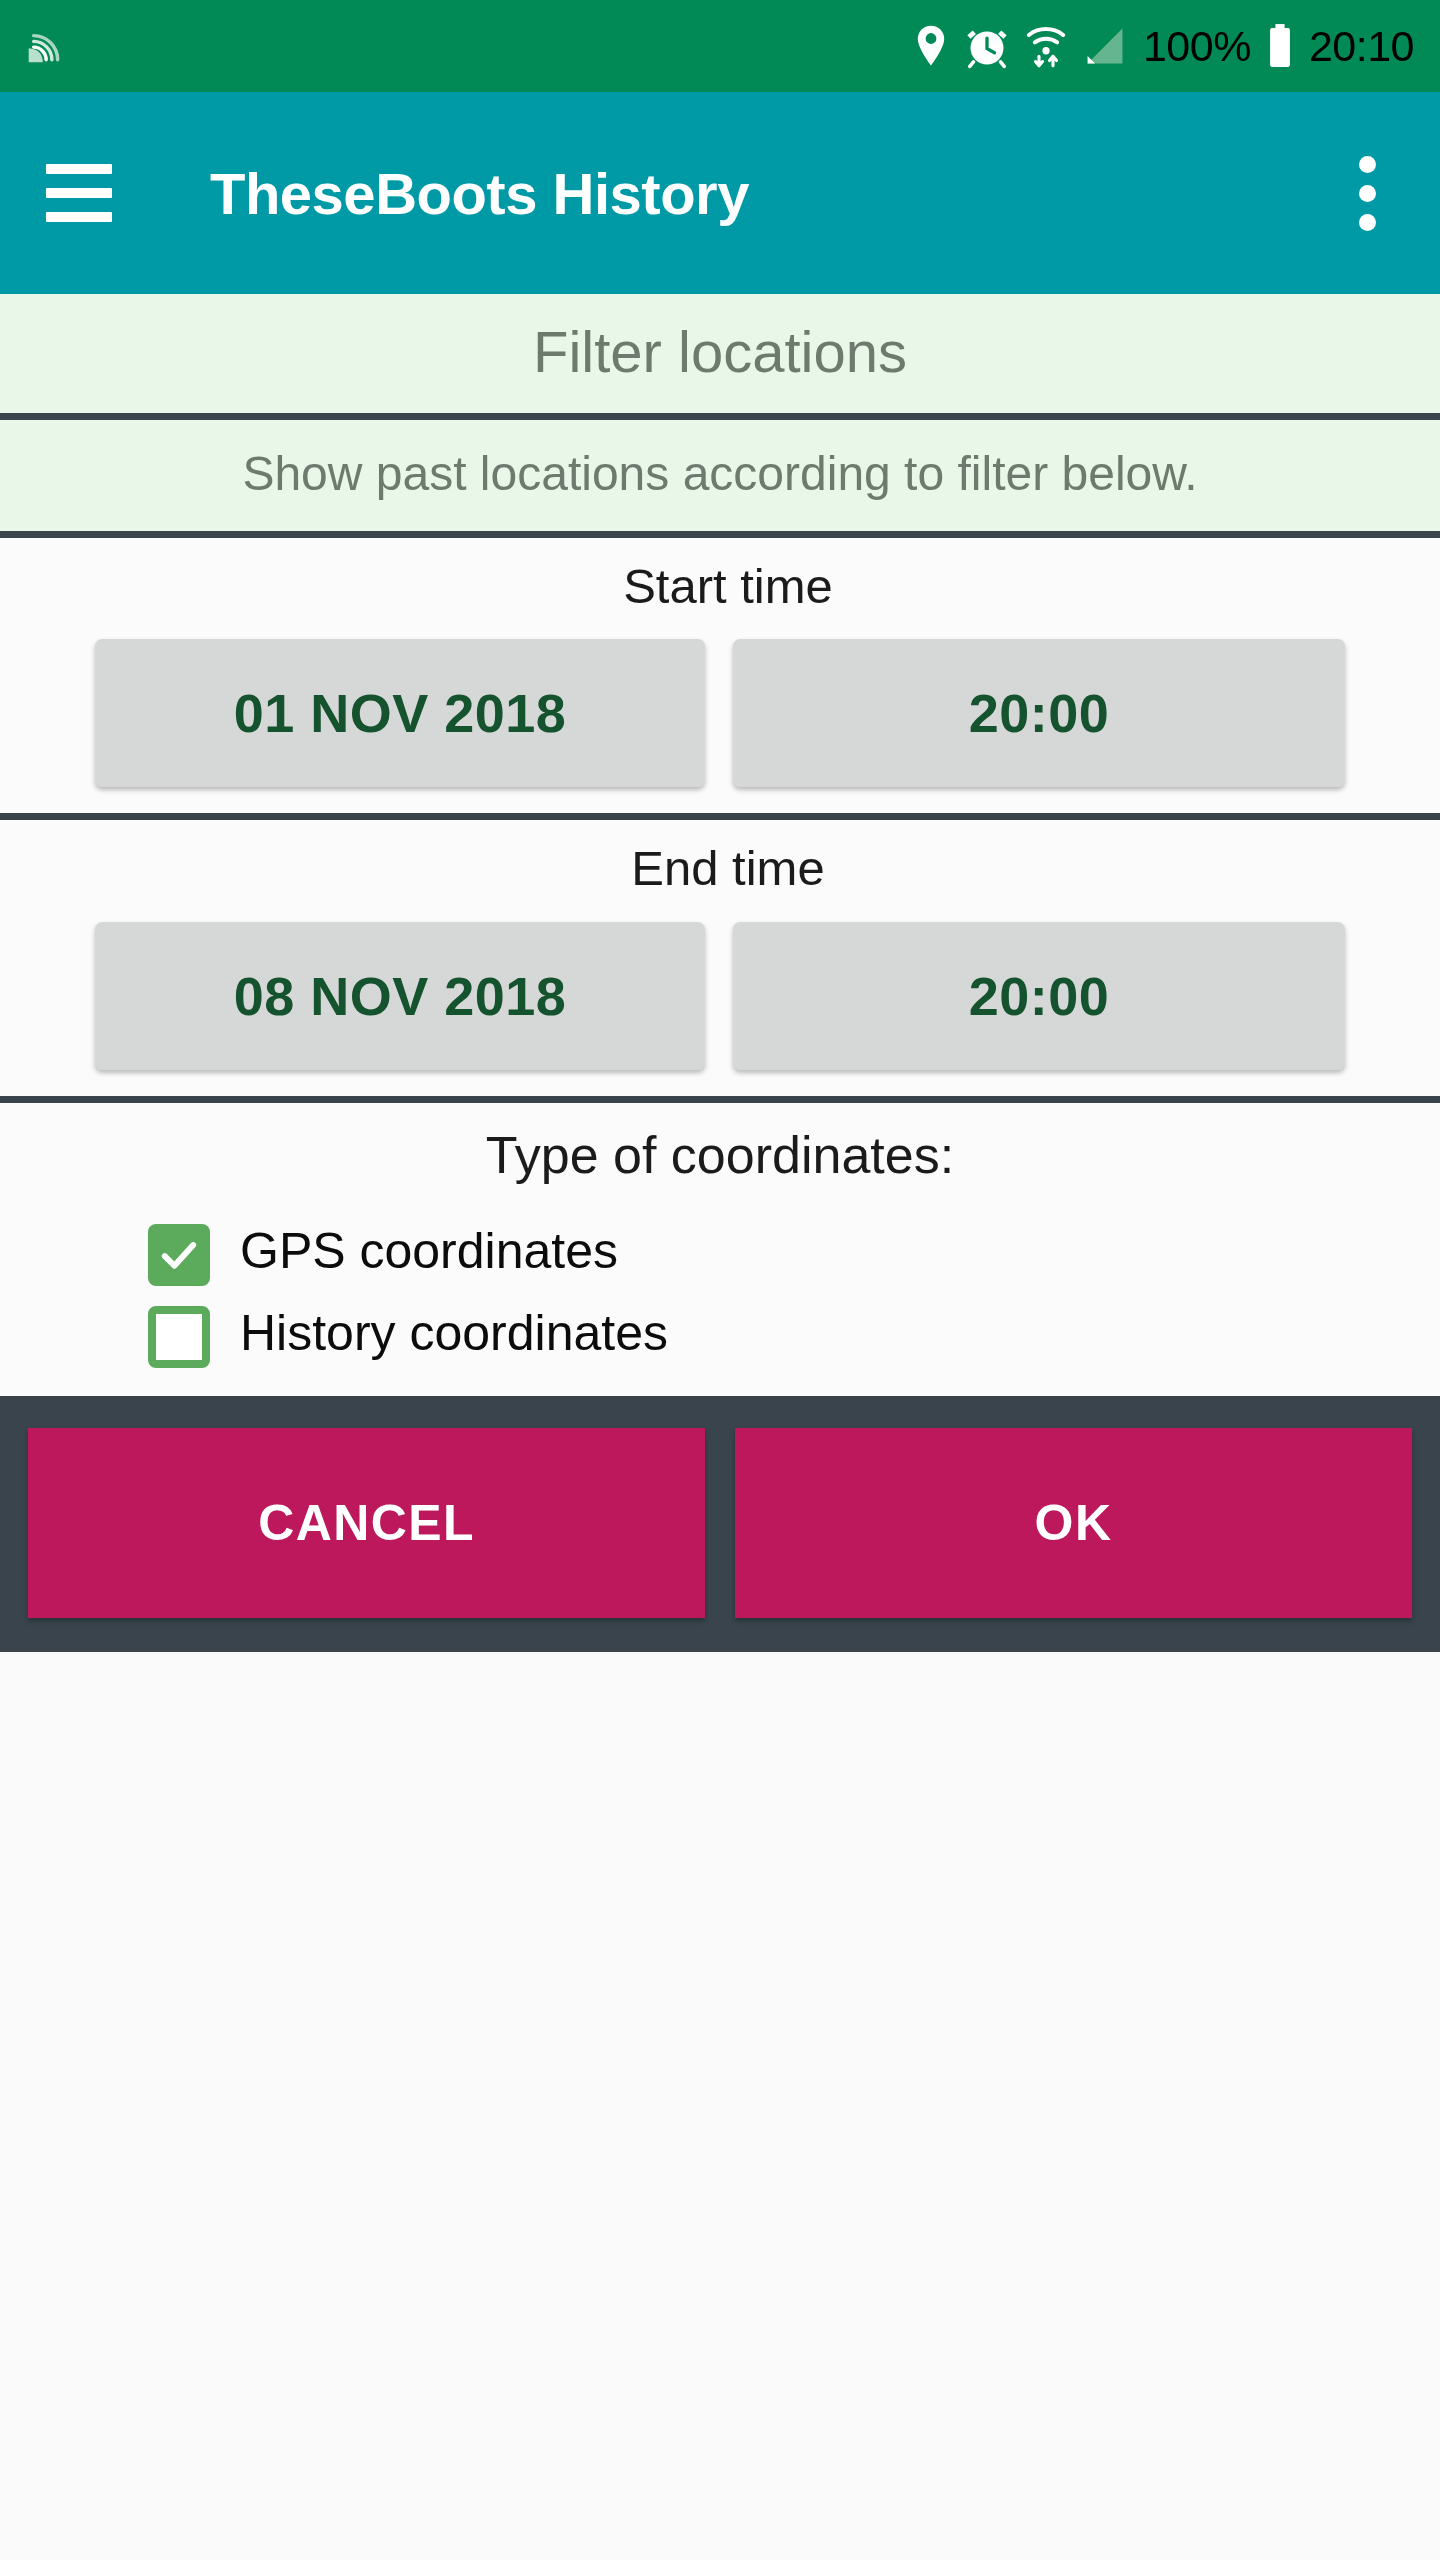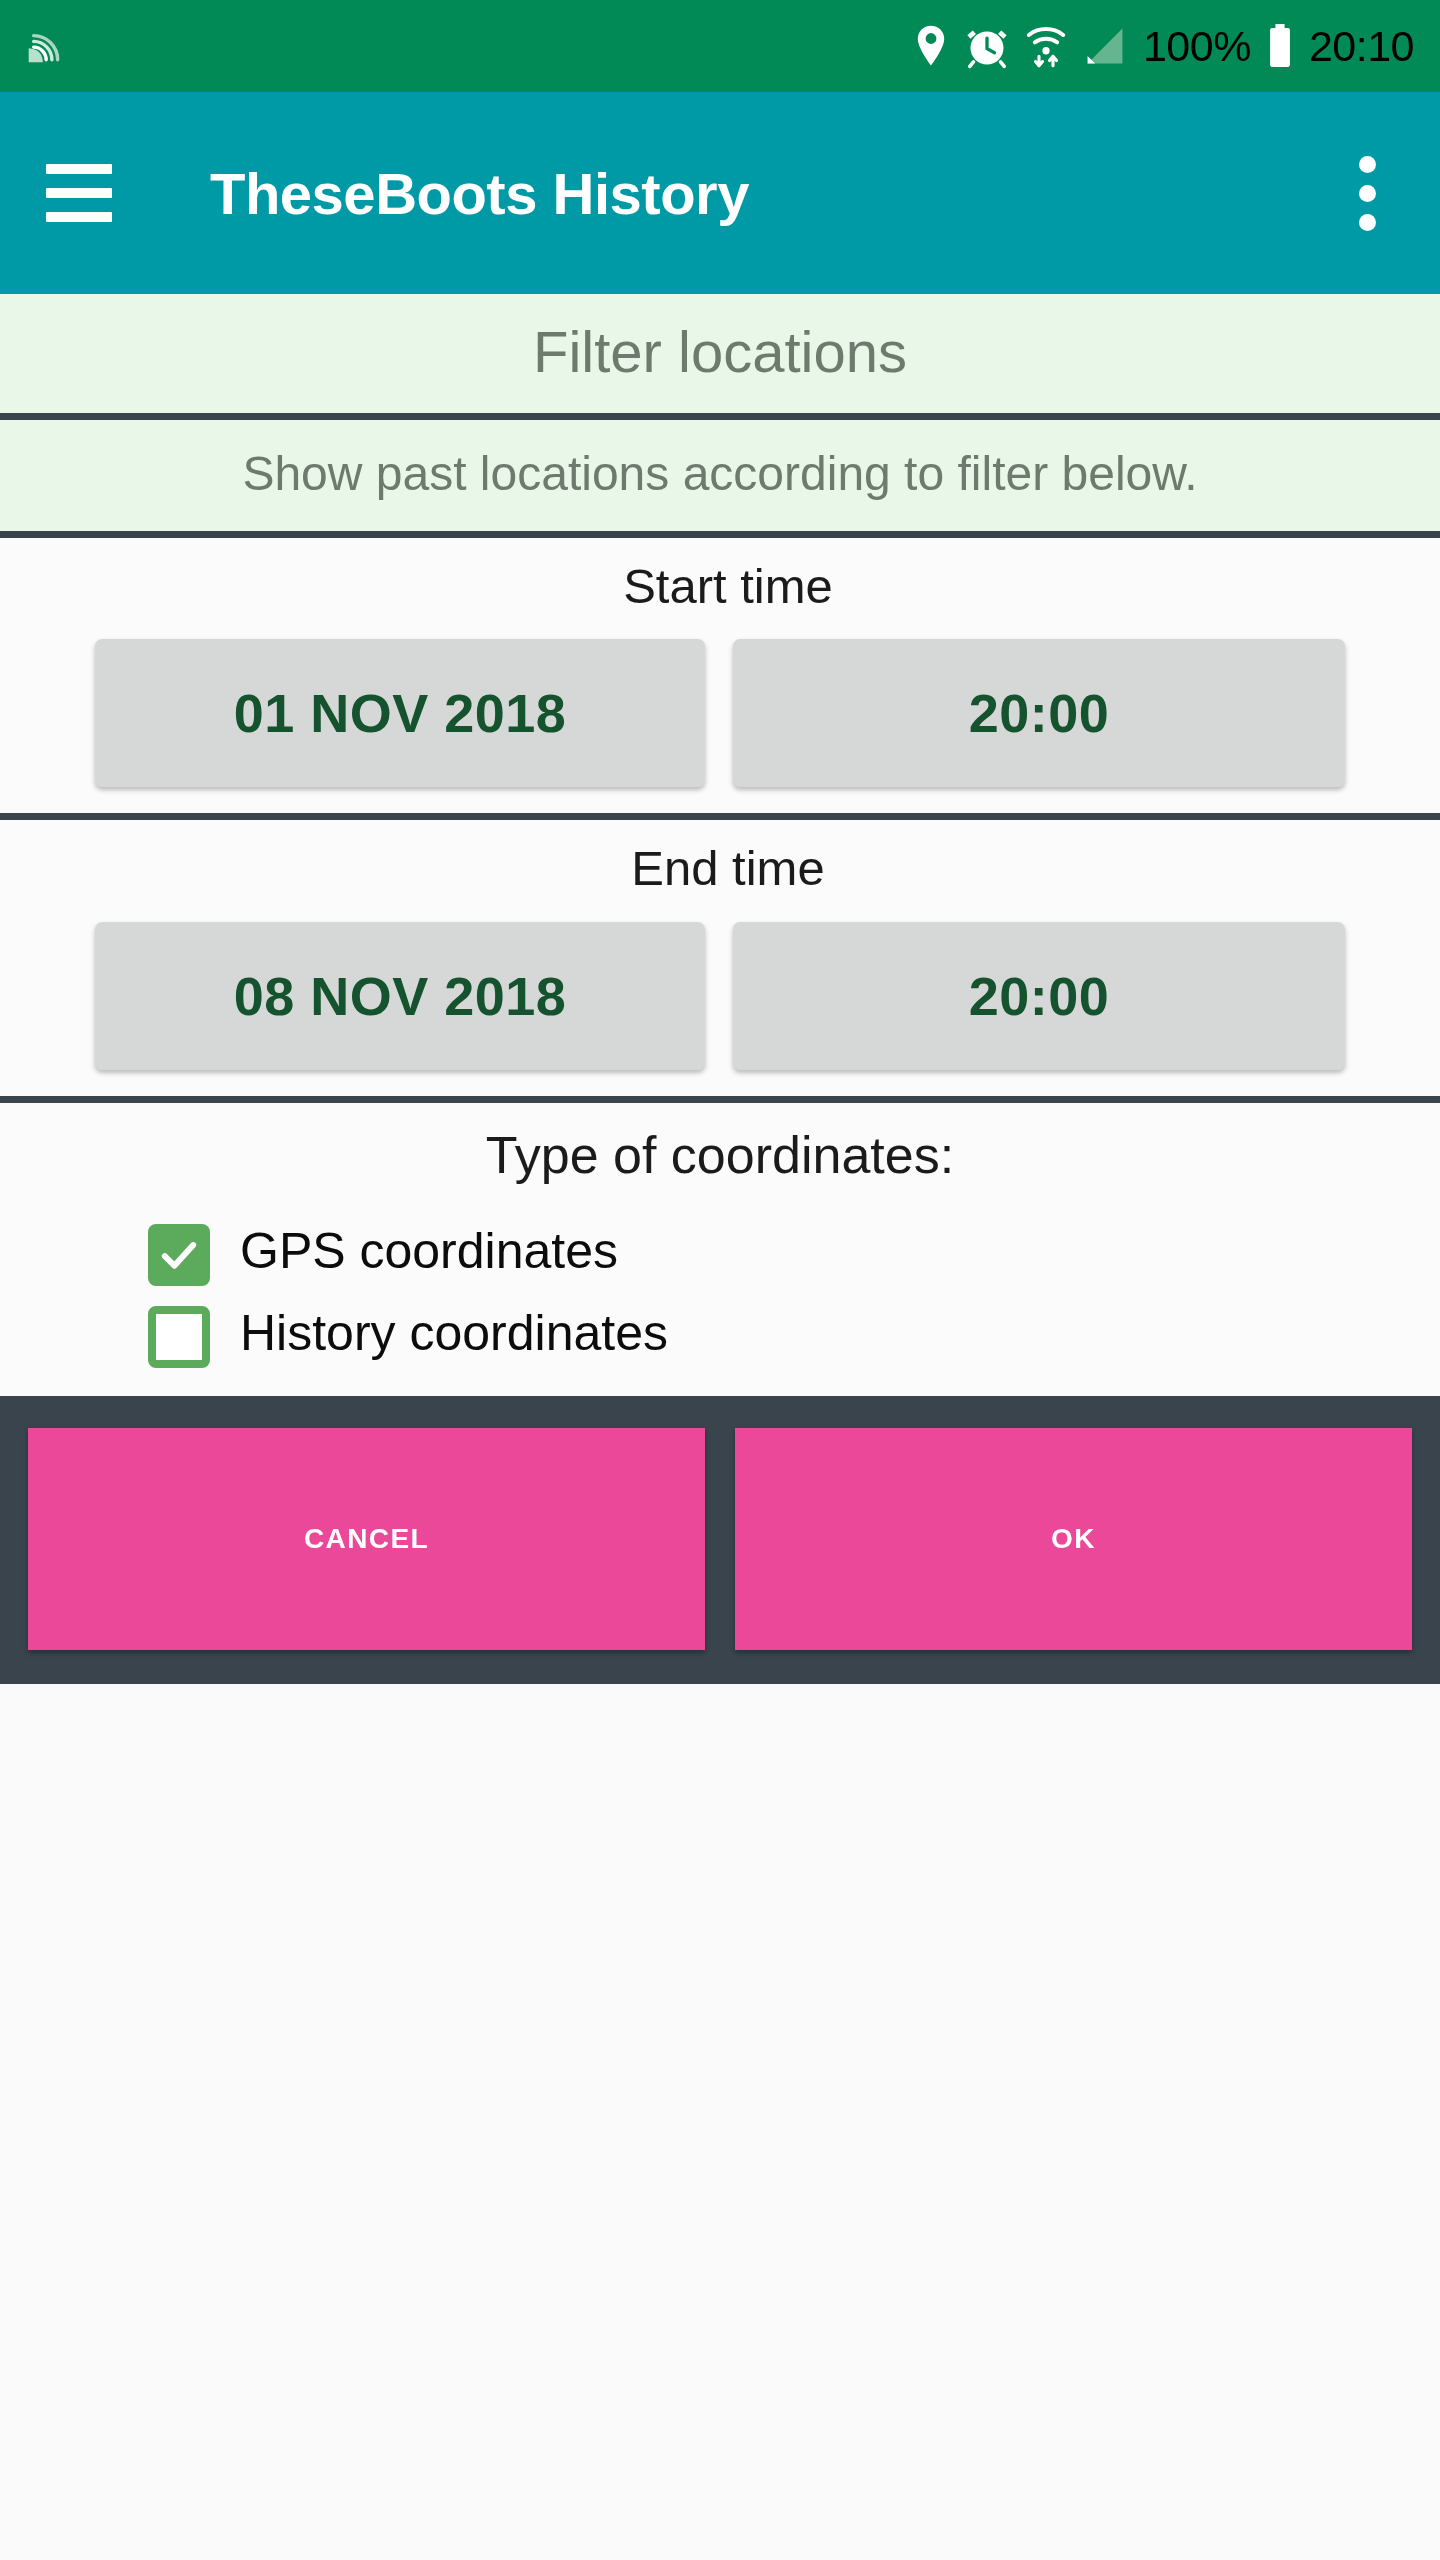--- a/index.html
+++ b/index.html
@@ -229,28 +229,28 @@
   .action-bar {
     background: #39444c;
     display: flex;
     gap: 30px;
     padding: 32px 28px 34px;
     box-sizing: border-box;
     flex: 0 0 auto;
   }
   .action-btn {
     flex: 1 1 0;
-    background: #ec4899;
+    background: #be185d;
     border: none;
     color: #ffffff;
-    font-size: 28px;
+    font-size: 50px;
     font-weight: bold;
     font-family: "Liberation Sans", sans-serif;
     letter-spacing: 1.4px;
-    height: 222px;
+    height: 190px;
     cursor: pointer;
     box-shadow: 0 3px 5px rgba(0,0,0,0.3);
   }
 
   .page-rest {
     flex: 1 1 auto;
     background: #fafafa;
   }
 </style>
 </head>

